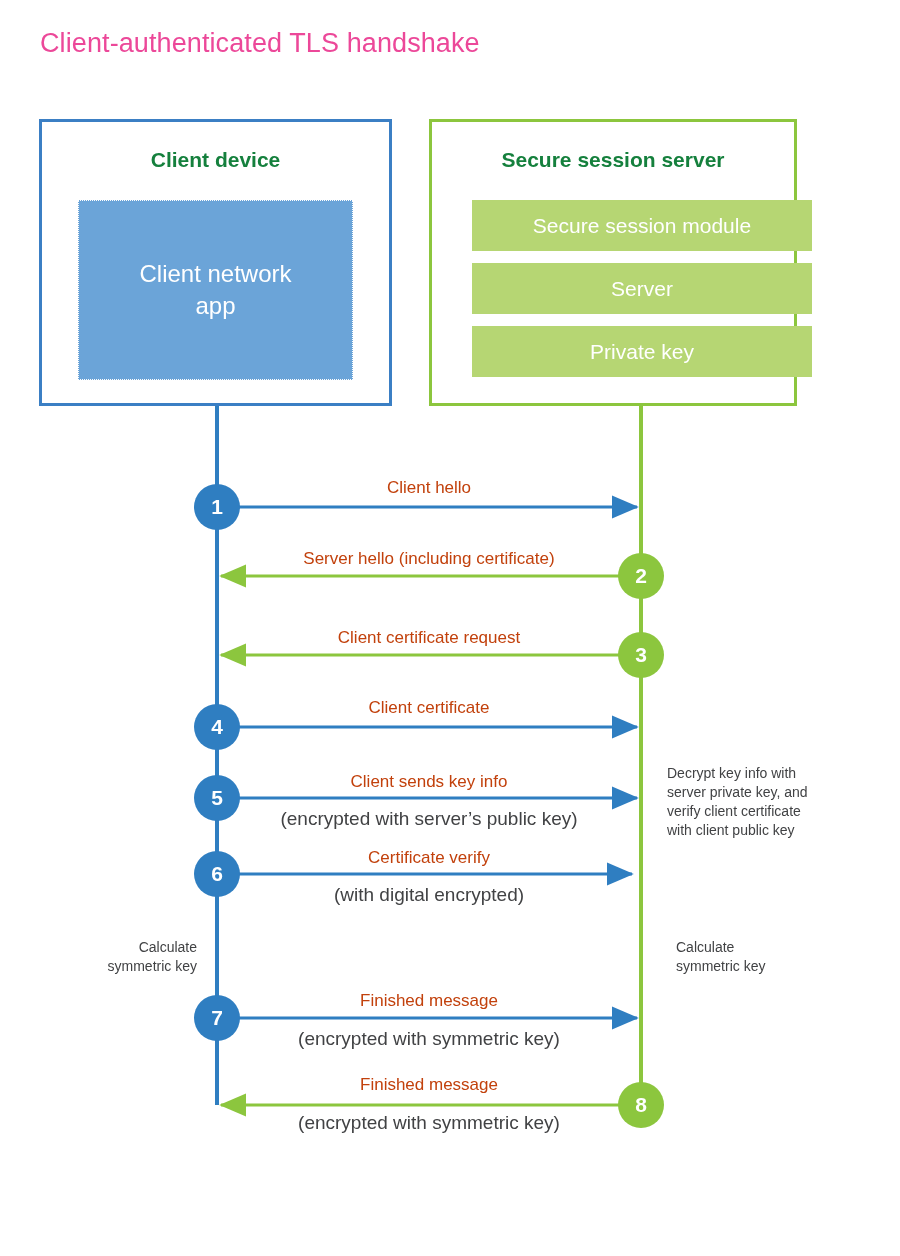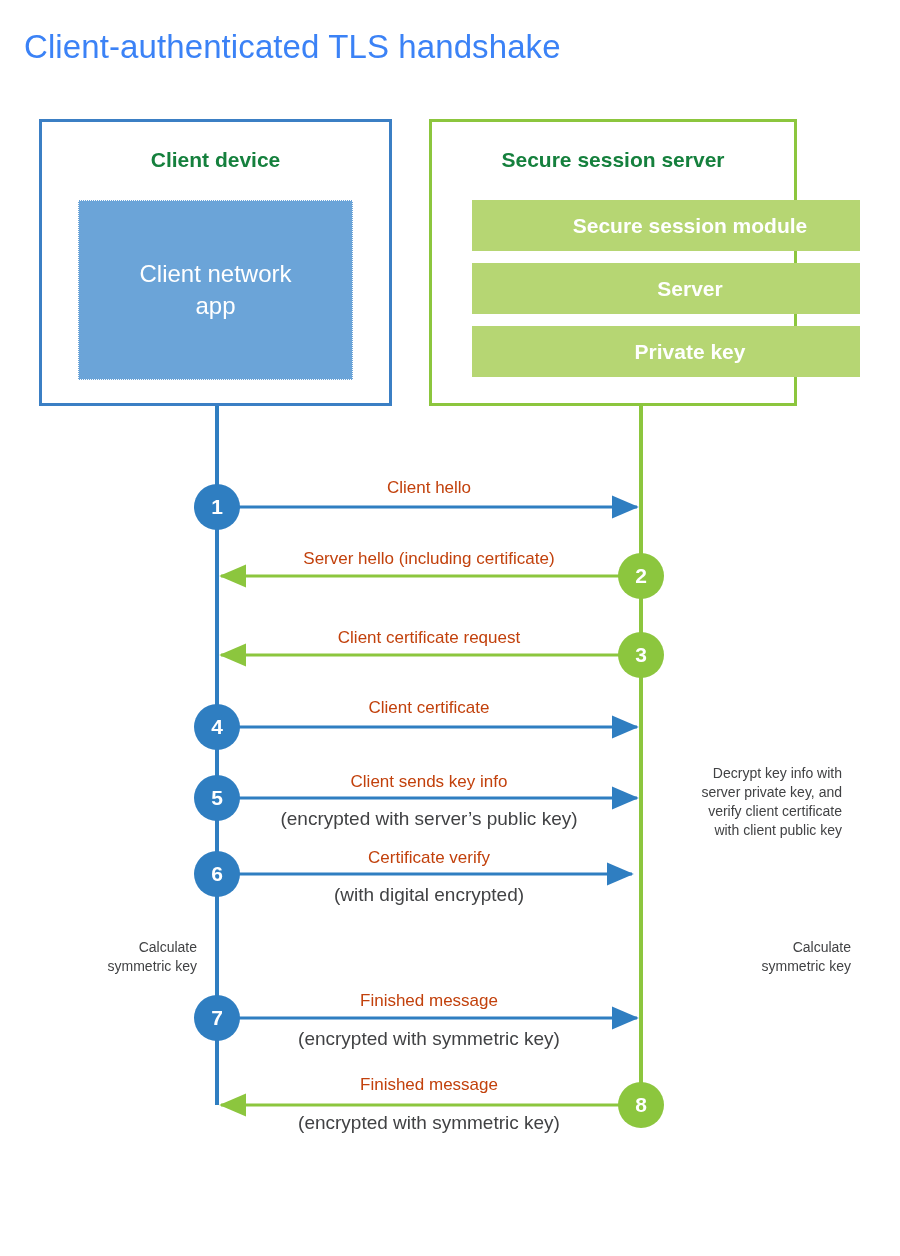--- a/index.html
+++ b/index.html
@@ -15,25 +15,25 @@
     position: relative;
     width: 900px;
     height: 1256px;
     background: #ffffff;
     overflow: hidden;
   }
 
   
   #page-title {
     position: absolute;
-    left: 24px;
+    left: 40px;
     top: 28px;
-    font-size: 33px;
-    font-weight: 300;
-    color: #3b82f6;
+    font-size: 27px;
+    font-weight: 300;
+    color: #ec4899;
     letter-spacing: 0.1px;
     white-space: nowrap;
   }
 
   
   .party-box {
     position: absolute;
     background: #ffffff;
     box-sizing: border-box;
   }
@@ -88,22 +88,21 @@
     position: absolute;
     left: 40px;
     width: 340px;
     height: 51px;
     background: #b6d673;
     display: flex;
     align-items: center;
     justify-content: center;
     color: #ffffff;
     font-size: 21px;
-    font-weight: 700;
-    padding-left: 48px;
+    font-weight: 400;
   }
   #server-bar-0 { top: 78px; }
   #server-bar-1 { top: 141px; }
   #server-bar-2 { top: 204px; }
 
   
   #wire-layer {
     position: absolute;
     left: 0;
     top: 0;
@@ -151,21 +150,21 @@
 
   
   .side-note {
     position: absolute;
     font-size: 14px;
     font-weight: 300;
     color: #414244;
     line-height: 1.35;
   }
   .side-note.align-right { text-align: right; }
-  .side-note.align-left  { text-align: right; }
+  .side-note.align-left  { text-align: left; }
 </style>
 </head>
 <body>
 
 <div id="canvas">
 
   <div id="page-title">Client-authenticated TLS handshake</div>
 
   <div class="party-box" id="client-box">
     <div class="party-title">Client device</div>

